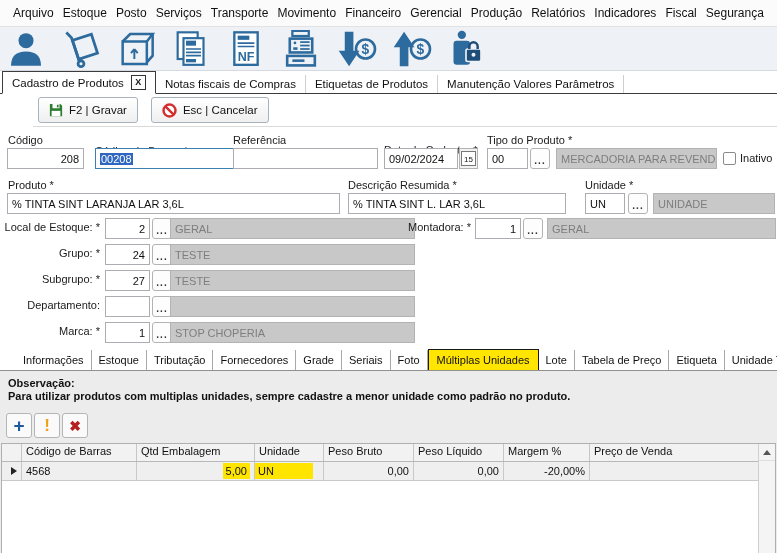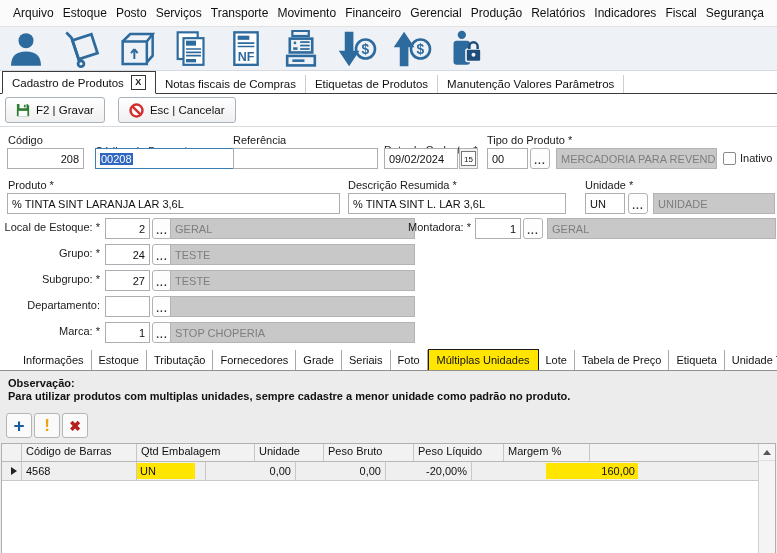--- a/index.html
+++ b/index.html
@@ -22,21 +22,21 @@
             border-bottom:1px solid #3c3c3c;padding-left:2px;font-size:11.5px;}
   .tab{padding:3px 9px 3px 9px;display:flex;align-items:center;gap:7px;
        border-right:1px solid #cfcfcf;white-space:nowrap;}
   .tab.active{border:1px solid #3c3c3c;border-bottom:1px solid #fff;margin-bottom:-1px;
               background:#fff;border-right:1px solid #3c3c3c;}
   .closebox{width:13px;height:13px;border:1px solid #333;font-size:9px;font-weight:bold;
             display:flex;align-items:center;justify-content:center;line-height:1;}
 
   
   .actionbar{height:32px;background:#fff;border-bottom:1px solid #dadada;
-             display:flex;align-items:center;gap:13px;padding:0 5px;}
+             display:flex;align-items:center;gap:13px;padding:0 5px;margin-left:33px;}
   .action-btn{height:24px;border:1px solid #a8b2bc;border-radius:3px;
               background:linear-gradient(#ffffff,#efefef);display:flex;align-items:center;
               gap:6px;padding:0 10px;font-size:11.5px;}
 
   
   .formarea{position:relative;height:219px;background:#fff;font-size:11px;}
   .flabel{position:absolute;white-space:nowrap;color:#1a1a1a;}
   .rlabel{position:absolute;width:100px;text-align:right;white-space:nowrap;color:#1a1a1a;}
   .field{position:absolute;height:21px;border:1px solid #abadb3;background:#fff;
          box-sizing:border-box;display:flex;align-items:center;padding:0 4px;
@@ -379,35 +379,36 @@
 
     <div class="grid">
       <div class="g-head">
         <div class="g-col c0"></div>
         <div class="g-col c1">Código de Barras</div>
         <div class="g-col c2">Qtd Embalagem</div>
         <div class="g-col c3">Unidade</div>
         <div class="g-col c4">Peso Bruto</div>
         <div class="g-col c5">Peso Líquido</div>
         <div class="g-col c6">Margem %</div>
+        <div class="g-col c7">Preço de Venda</div>
       </div>
       <div class="g-row">
         <div class="g-cell c0">
           <span class="arrow-right"></span>
         </div>
         <div class="g-cell c1">4568</div>
+        <div class="g-cell c2 r">
+          <span class="hl">5,00</span>
+        </div>
         <div class="g-cell c3" style="padding:0">
           <span class="hl" style="width:58px">UN</span>
         </div>
         <div class="g-cell c4 r">0,00</div>
         <div class="g-cell c5 r">0,00</div>
         <div class="g-cell c6 r">-20,00%</div>
-        <div class="g-cell c7 r">
-          <span class="hl" style="width:92px;justify-content:flex-end">160,00</span>
-        </div>
       </div>
 
       <div class="g-scroll">
         <div class="g-scroll-up">
           <span class="tri-up"></span>
         </div>
       </div>
     </div>
   </div>
 

